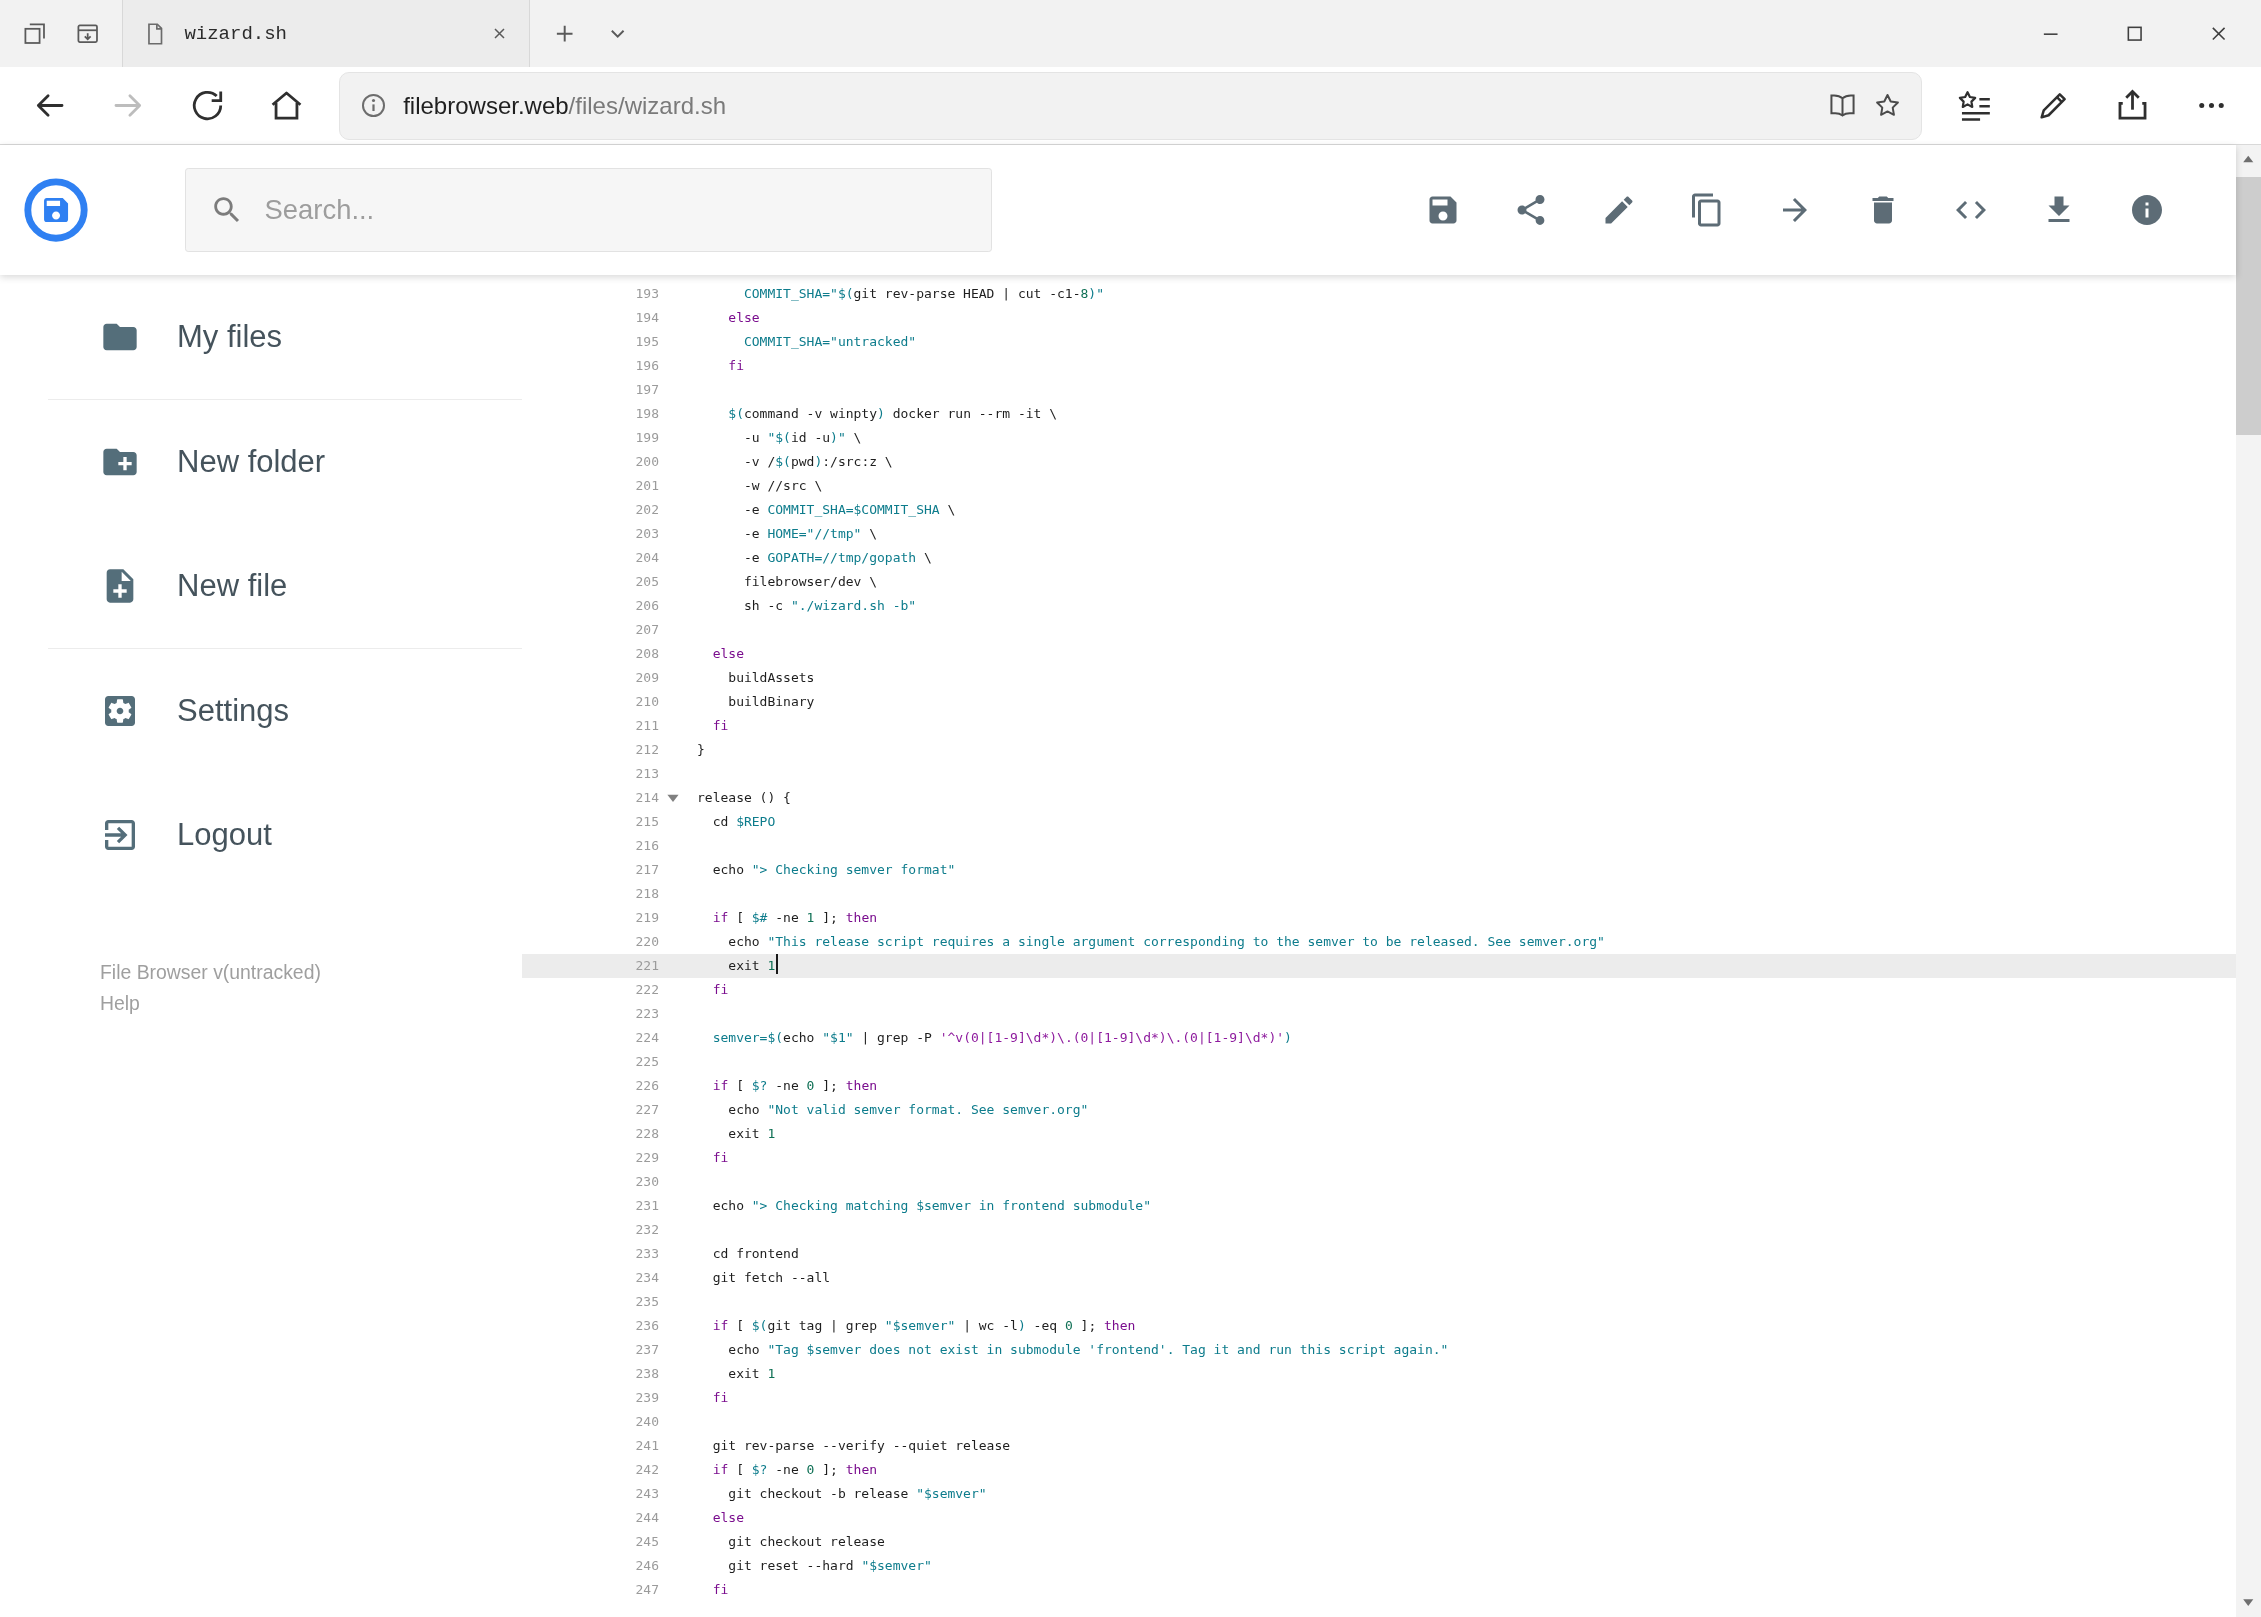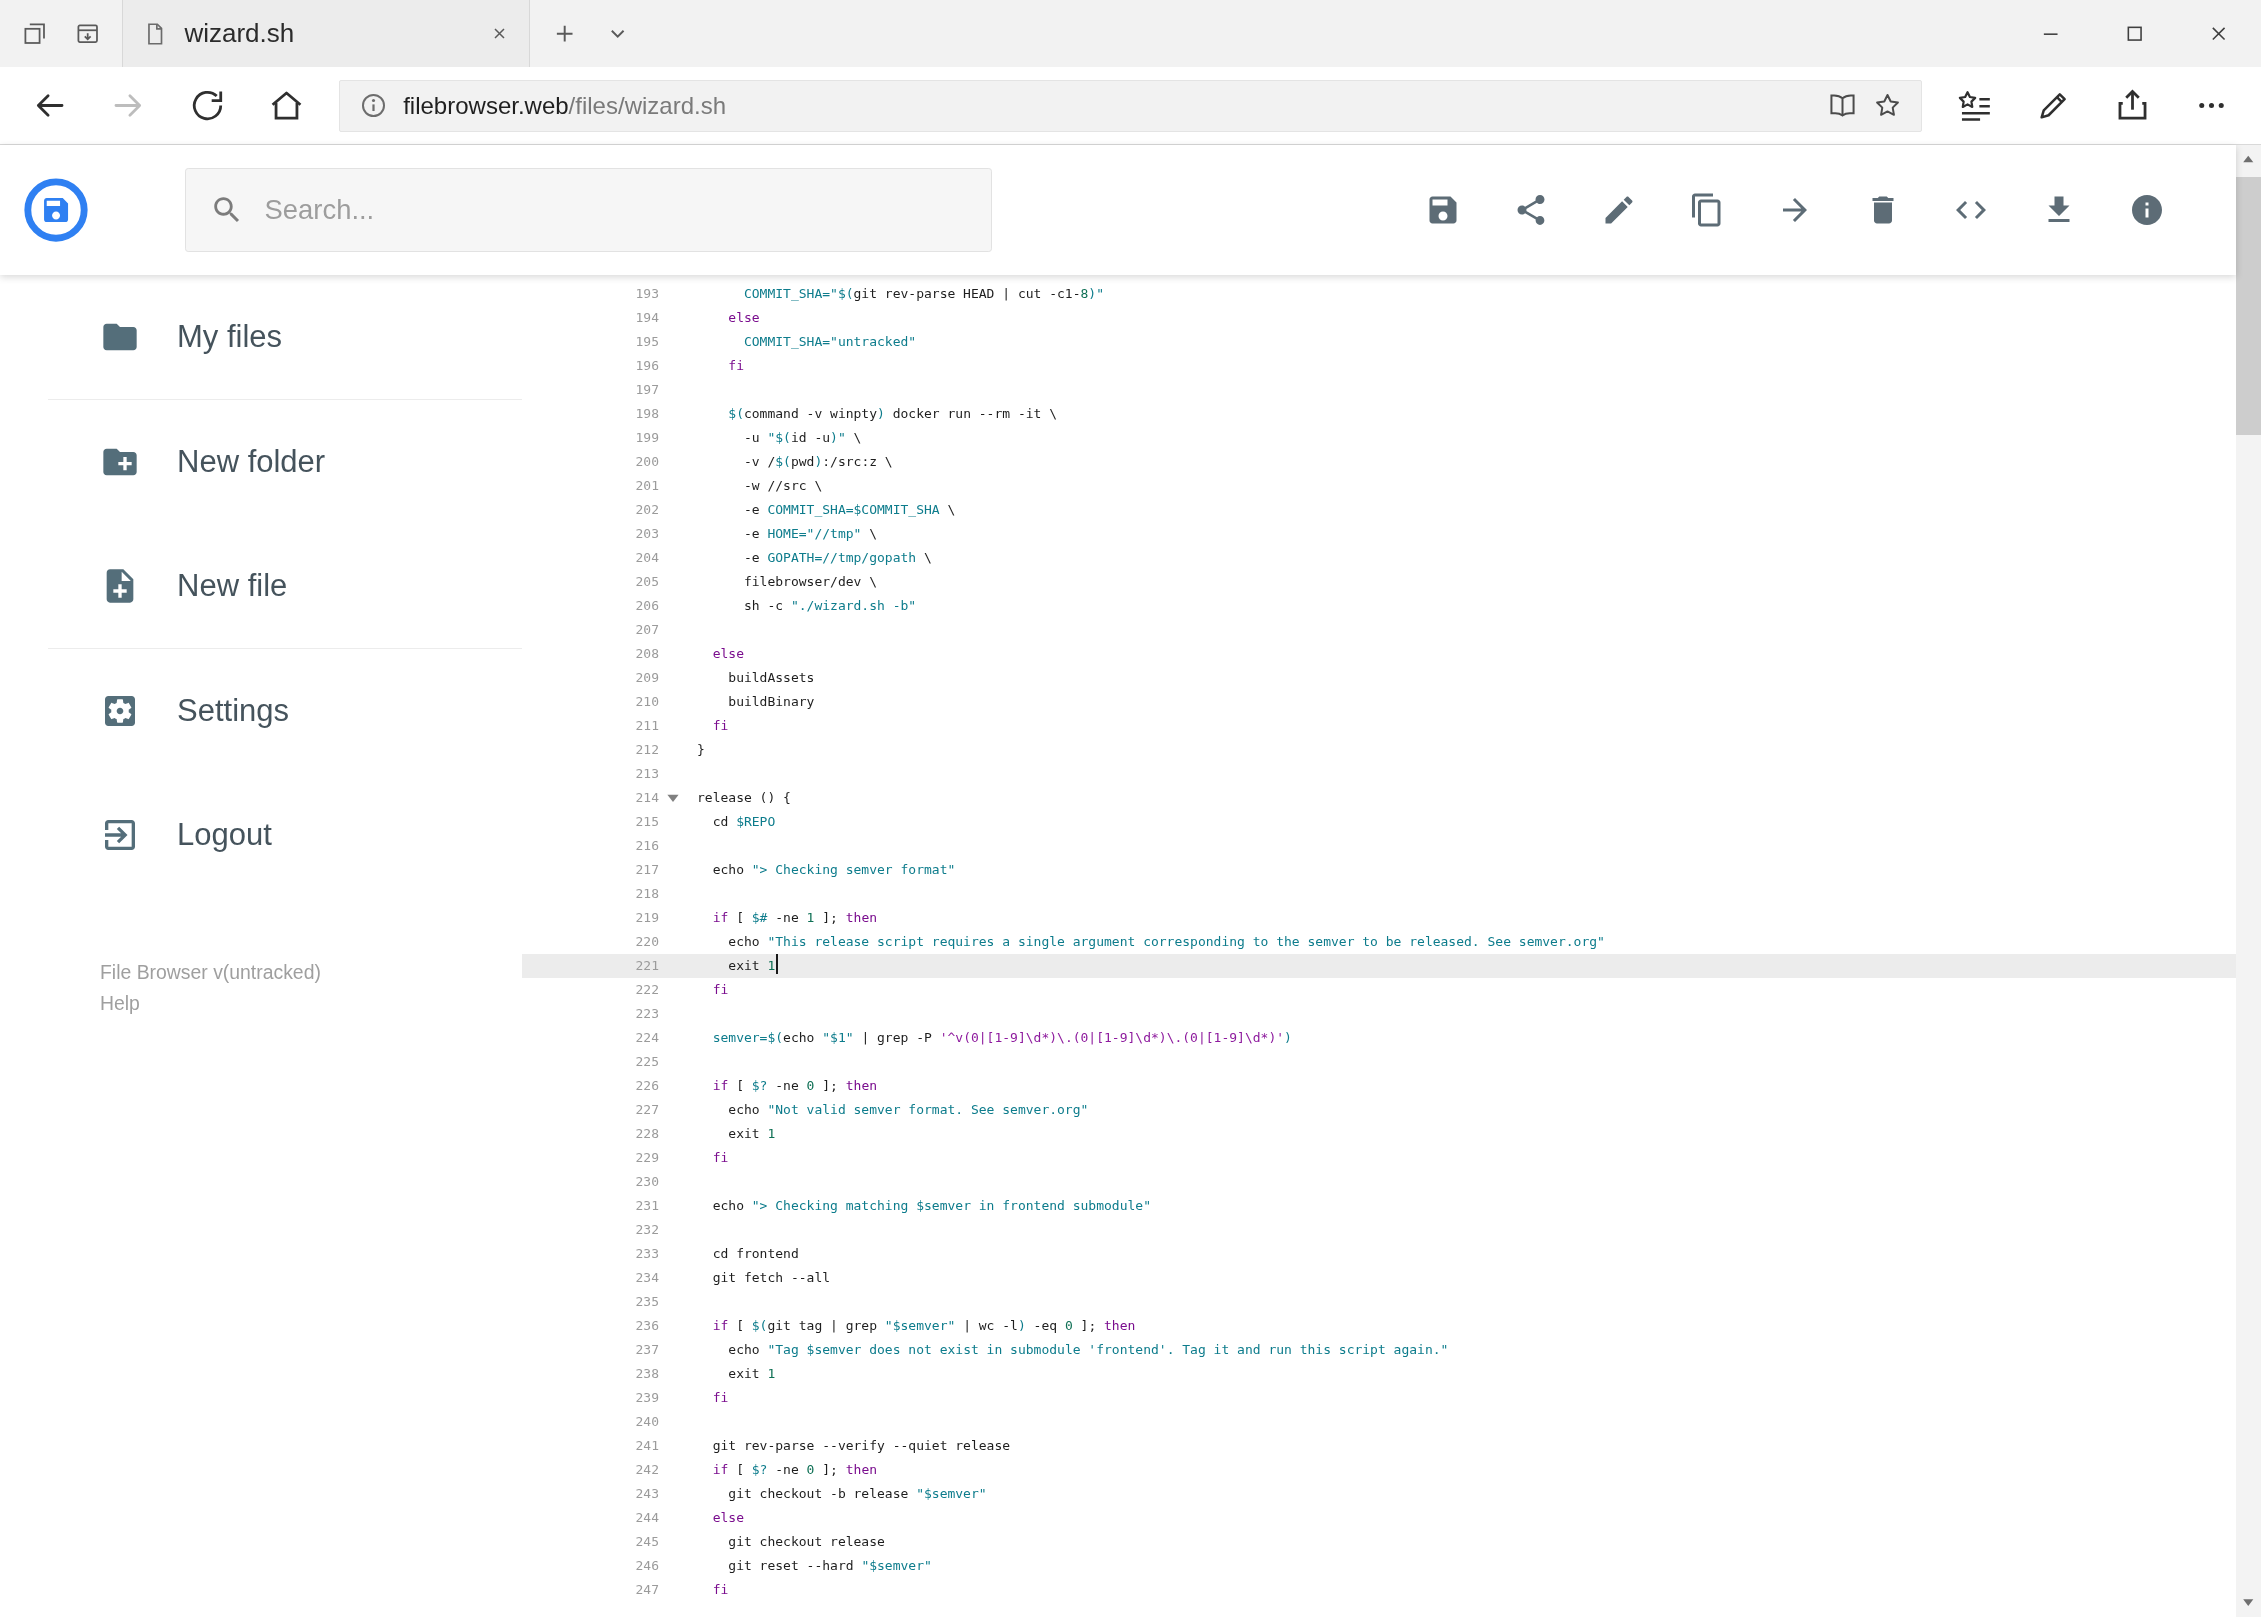--- a/index.html
+++ b/index.html
@@ -8,31 +8,31 @@
   svg { display:block; }
 
   
   .tabbar { height:67px; background:#f2f2f2; display:flex; align-items:stretch; }
   .tabbar-group { display:flex; align-items:center; padding:0 8px; }
   .tb-btn { width:53px; height:67px; display:flex; align-items:center; justify-content:center; color:#5a5a5a; cursor:pointer; }
   .tb-btn svg { width:27.4px; height:27.4px; }
   .tab { width:408px; background:#ececec; border-left:0.8px solid #d8d8d8; border-right:0.8px solid #d8d8d8;
          display:flex; align-items:center; padding:0 19.4px; gap:16px; }
   .tab-favicon { color:#6b6b6b; } .tab-favicon svg { width:26px; height:26px; }
-  .tab-title { flex:1; font-size:26px; color:#2b2b2b; white-space:nowrap; overflow:hidden; }
+  .tab-title { flex:1; font-size:19px; color:#2b2b2b; white-space:nowrap; overflow:hidden;font-family:Liberation Mono, monospace; }
   .tab-close { color:#5a5a5a; cursor:pointer; } .tab-close svg { width:21px; height:21px; }
   .win-controls { margin-left:auto; display:flex; }
   .win-btn { width:84px; height:67px; display:flex; align-items:center; justify-content:center; color:#3f3f3f; cursor:pointer; }
   .win-btn svg { width:27.4px; height:27.4px; }
 
   .navbar { height:78px; background:#fff; border-bottom:0.8px solid #d9d9d9; display:flex; align-items:center; padding:0 9.7px; }
   .nav-btn { width:79px; height:73px; display:flex; align-items:center; justify-content:center; color:#2f2f2f; cursor:pointer; flex:none; }
   .nav-btn svg { width:39px; height:39px; }
   .nav-btn.disabled { color:#bdbdbd; }
-  .addressbar { height:52px; flex:1; background:#f2f2f2; border:0.8px solid #e4e4e4; border-radius:2px;
+  .addressbar { height:68px; flex:1; background:#f2f2f2; border:0.8px solid #e4e4e4; border-radius:10px;
                 display:flex; align-items:center; padding:0 18px; margin:0 13px; gap:14.5px; }
   .addressbar svg { width:31px; height:31px; }
   .ab-info { color:#6d6d6d; }
   .url { font-size:24px; white-space:nowrap; }
   .url-host { color:#1f1f1f; }
   .url-path { color:#7a7a7a; }
   .ab-spacer { flex:1; }
   .ab-btn { color:#4b4b4b; cursor:pointer; }
 
   

